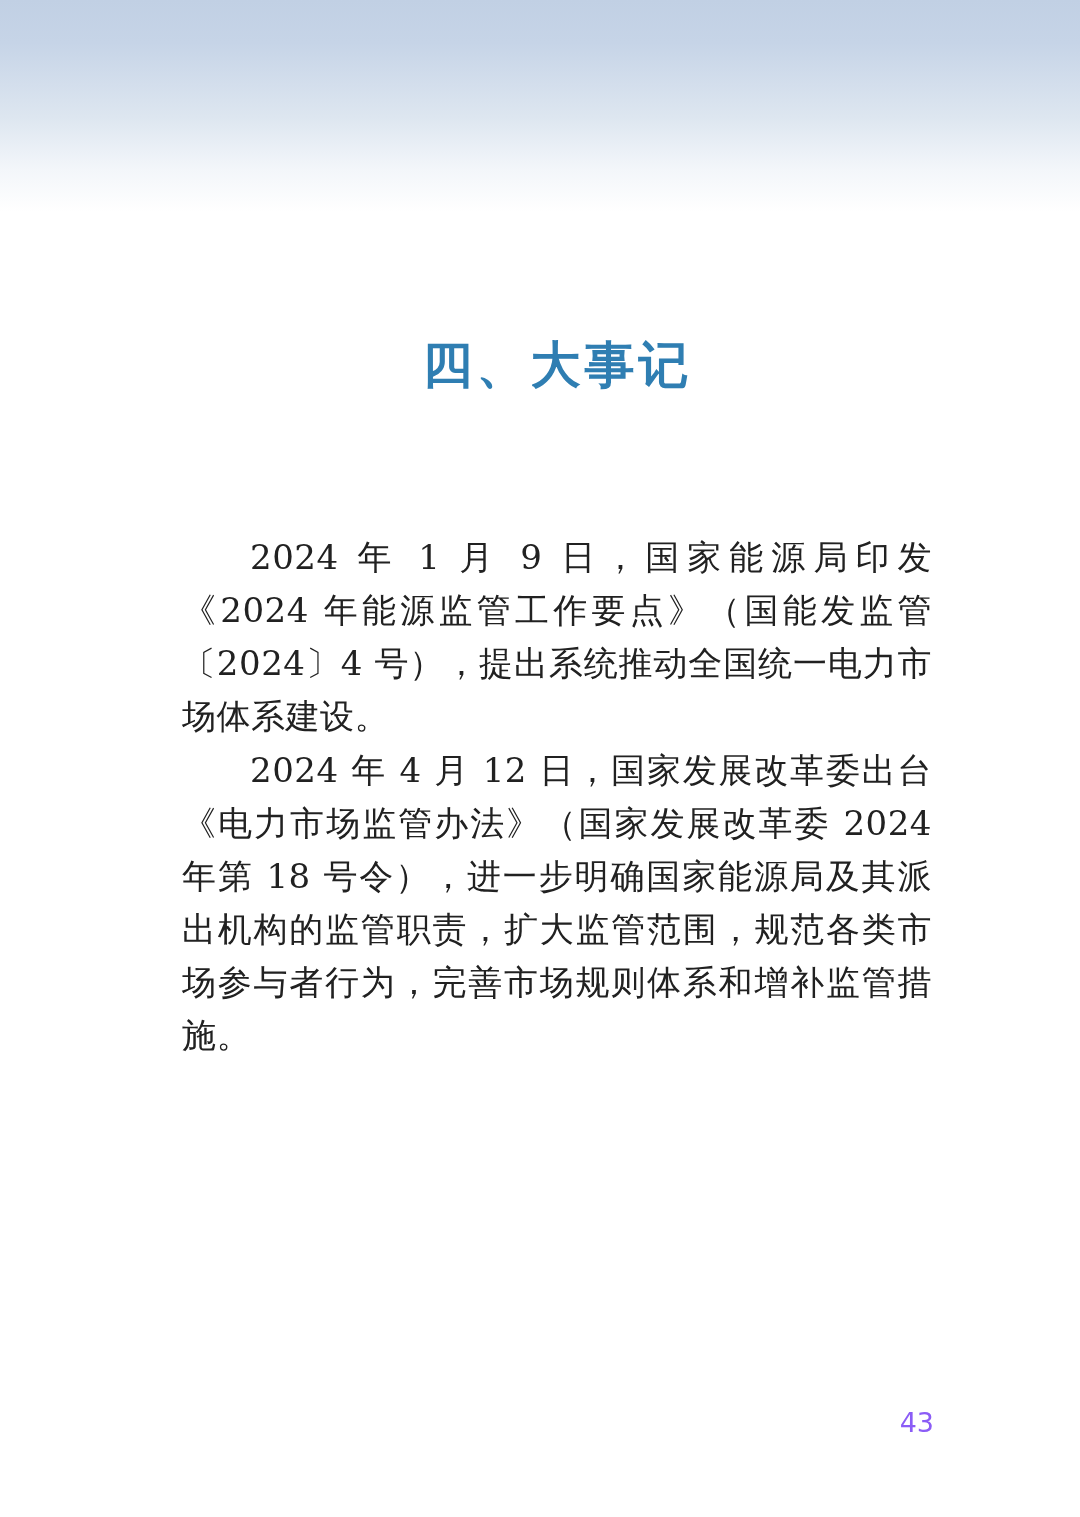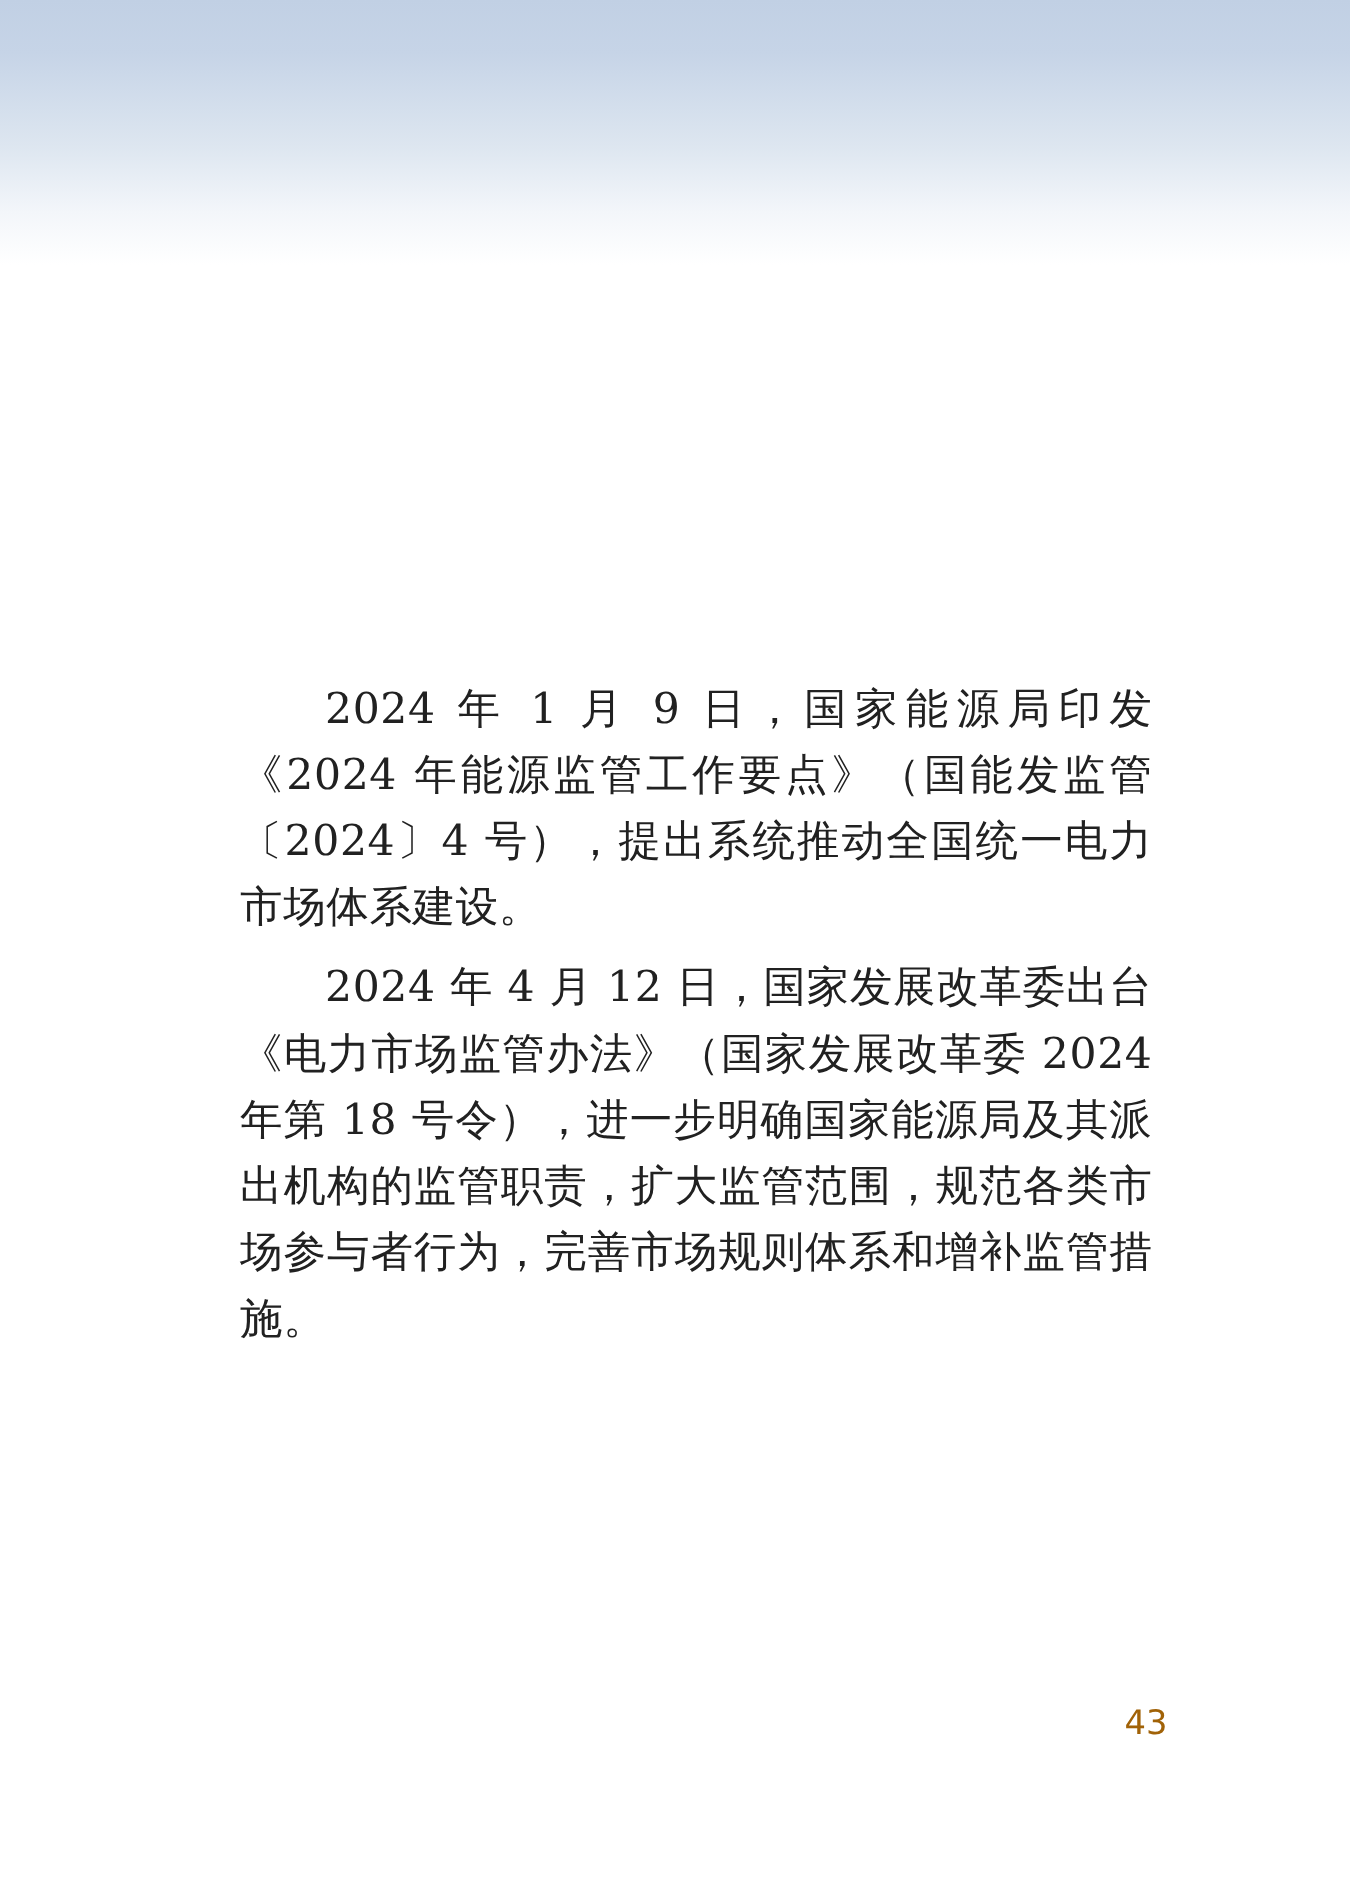--- a/index.html
+++ b/index.html
@@ -47,40 +47,41 @@
     left: 181px;
     width: 752px;
     font-size: 34px;
     line-height: 53px;
     text-align: justify;
     text-justify: inter-ideograph;
     color: #212121;
     letter-spacing: 0.5px;
   }
   .body-text p {
-    margin: 11px;
+    margin: 1px;
     padding: 0;
     text-indent: 2em;
   }
   .page-number {
     position: absolute;
-    top: 1364px;
+    top: 1408px;
     right: 146px;
     font-size: 27px;
     line-height: 30px;
-    color: #a16207;
+    color: #8b5cf6;
     font-family: "DejaVu Sans", "Liberation Sans", sans-serif;
   }
 </style>
 </head>
 <body>
 
 <div class="page">
   <div class="header-gradient"></div>
 
+  <h1 class="section-title">四、大事记</h1>
 
   <main class="body-text">
     <p>2024 年 1 月 9 日，国家能源局印发《2024 年能源监管工作要点》（国能发监管〔2024〕4 号），提出系统推动全国统一电力市场体系建设。</p>
     <p>2024 年 4 月 12 日，国家发展改革委出台《电力市场监管办法》（国家发展改革委 2024 年第 18 号令），进一步明确国家能源局及其派出机构的监管职责，扩大监管范围，规范各类市场参与者行为，完善市场规则体系和增补监管措施。</p>
   </main>
 
   <div class="page-number">43</div>
 </div>
 
 </body></html>

